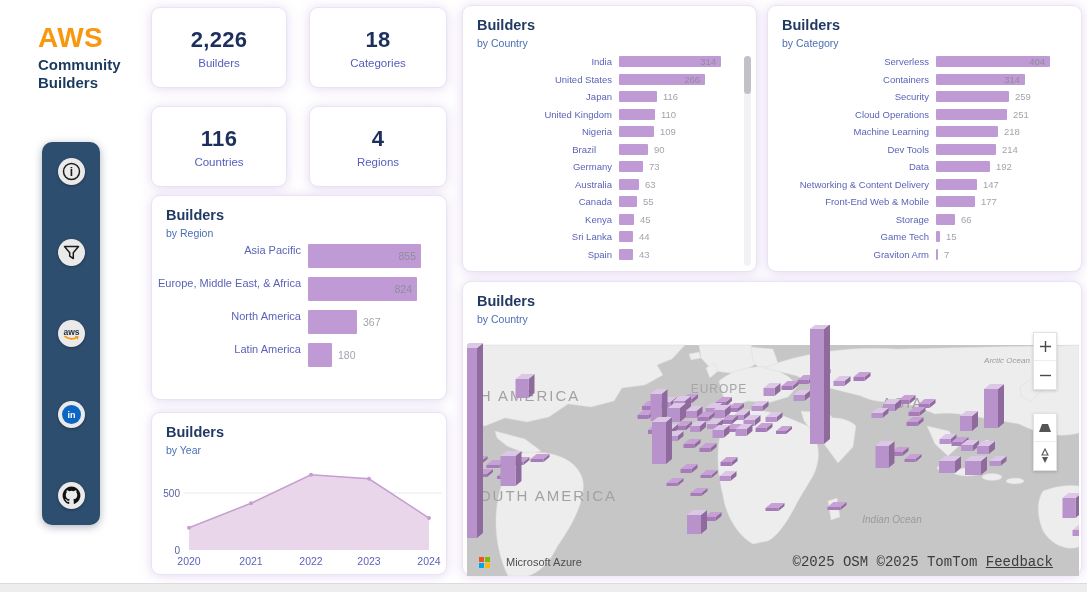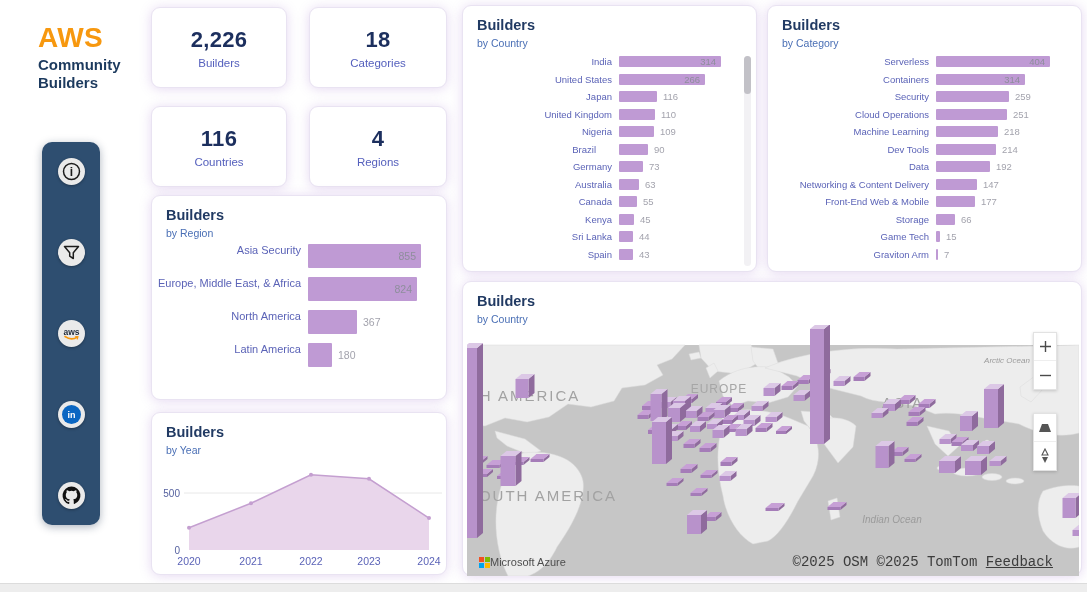--- a/index.html
+++ b/index.html
@@ -53,21 +53,21 @@
   .vscroll { position:absolute; width:7px; background:#f2f1f4; border-radius:4px; }
   .vscroll .thumb { position:absolute; left:0; width:7px; background:#c2c1c7; border-radius:4px; }
 
   
   #mapwrap { position:absolute; left:4px; top:43px; width:612px; height:251px; }
   .mapctl { position:absolute; width:24px; background:#fff; border:1px solid #e2e2e2;
     box-shadow:0 1px 3px rgba(0,0,0,.18); display:flex; flex-direction:column; }
   .mapbtn { width:100%; height:28px; background:#fff; border:none; border-bottom:1px solid #eee;
     color:#4a4a4a; font-size:15px; cursor:pointer; display:flex; align-items:center; justify-content:center; padding:0; }
   .mapbtn:last-child { border-bottom:none; }
-  #attr-left { position:absolute; left:12px; bottom:8px; display:flex; align-items:center; gap:0;
+  #attr-left { position:absolute; left:12px; bottom:8px; display:flex; align-items:center; gap:16px;
     font-size:11px; color:#4e4e4e; }
   #attr-right { position:absolute; right:26px; bottom:6px; font-family:Liberation Mono, monospace;
     font-size:14px; color:#3c3c3c; }
   #attr-right a { color:#3c3c3c; text-decoration:underline; }
   .mslogo { display:inline-grid; grid-template-columns:5px 5px; grid-template-rows:5px 5px; gap:1px; }
   .mslogo i { display:block; }
 
   
   #bottombar { position:absolute; left:0; top:583px; width:1087px; height:9px;
     background:#ededed; border-top:1px solid #dcdcdc; }
@@ -150,21 +150,21 @@
     <div class="lbl">Regions</div>
   </div>
 
   <div class="panel" style="left:151px; top:195px; width:296px; height:205px;">
     <div class="panel-head">
       <div class="panel-title">Builders</div>
       <div class="panel-sub">by Region</div>
     </div>
     <div class="rows big" id="rows-region" style="top:48px; padding:0 10px 0 6px;">
         <div class="brow">
-          <div class="cat" style="width: 150px; padding-right: 7px;">Asia Security</div>
+          <div class="cat" style="width: 150px; padding-right: 7px;">Asia Pacific</div>
           <div class="barwrap">
             <div class="bar" style="width: 113px; background: rgb(191, 154, 212);"></div>
             <div class="val inside">855</div>
           </div>
         </div>
         <div class="brow">
           <div class="cat" style="width: 150px; padding-right: 7px;">Europe, Middle East, &amp; Africa</div>
           <div class="barwrap">
             <div class="bar" style="width: 109px; background: rgb(191, 154, 212);"></div>
             <div class="val inside">824</div>

